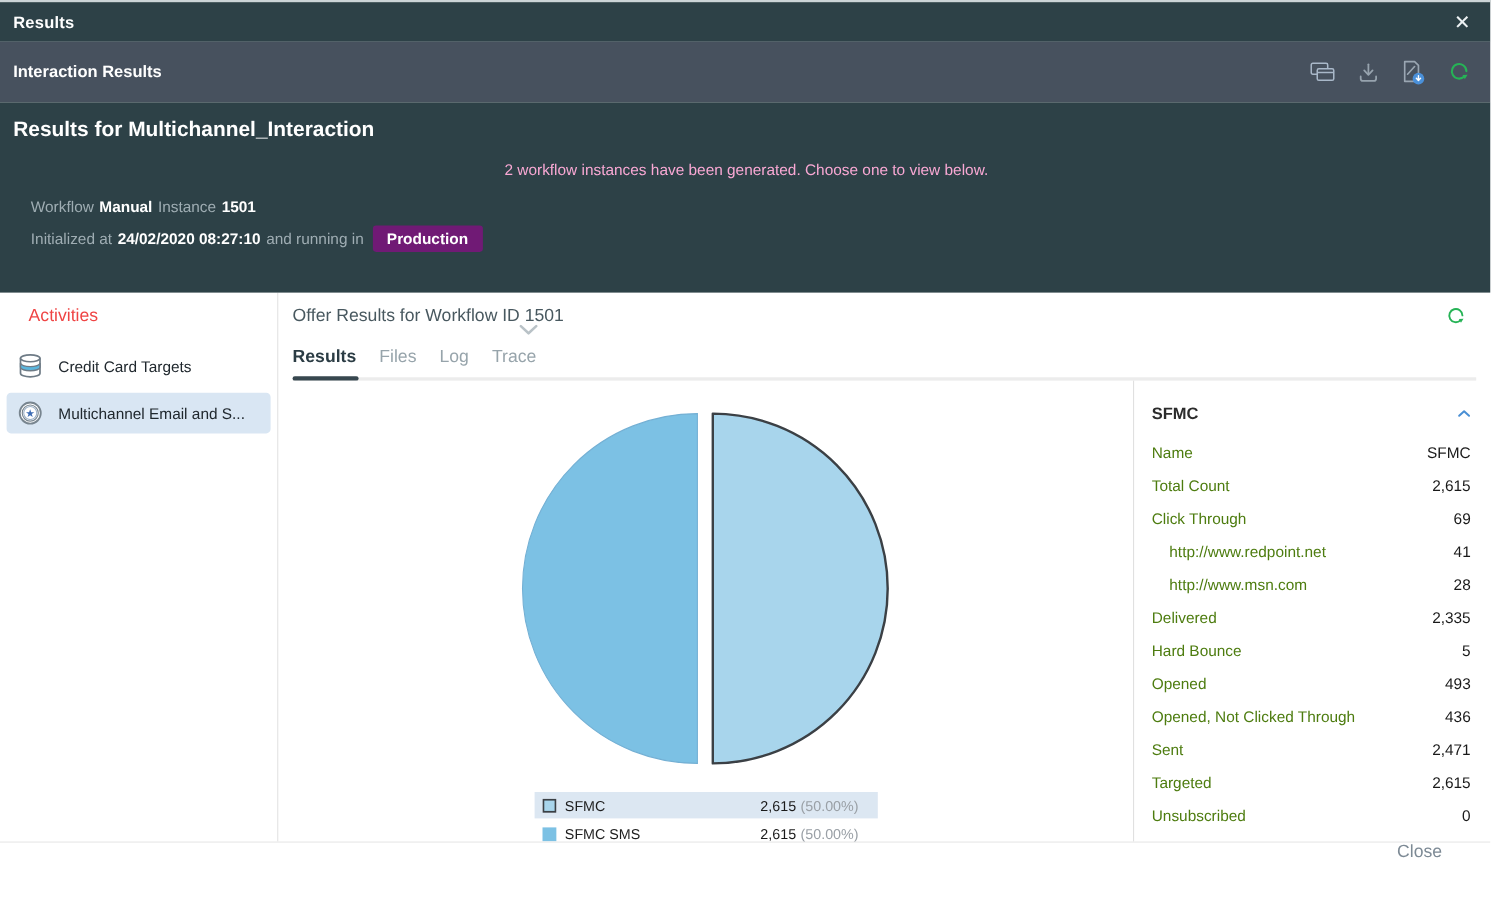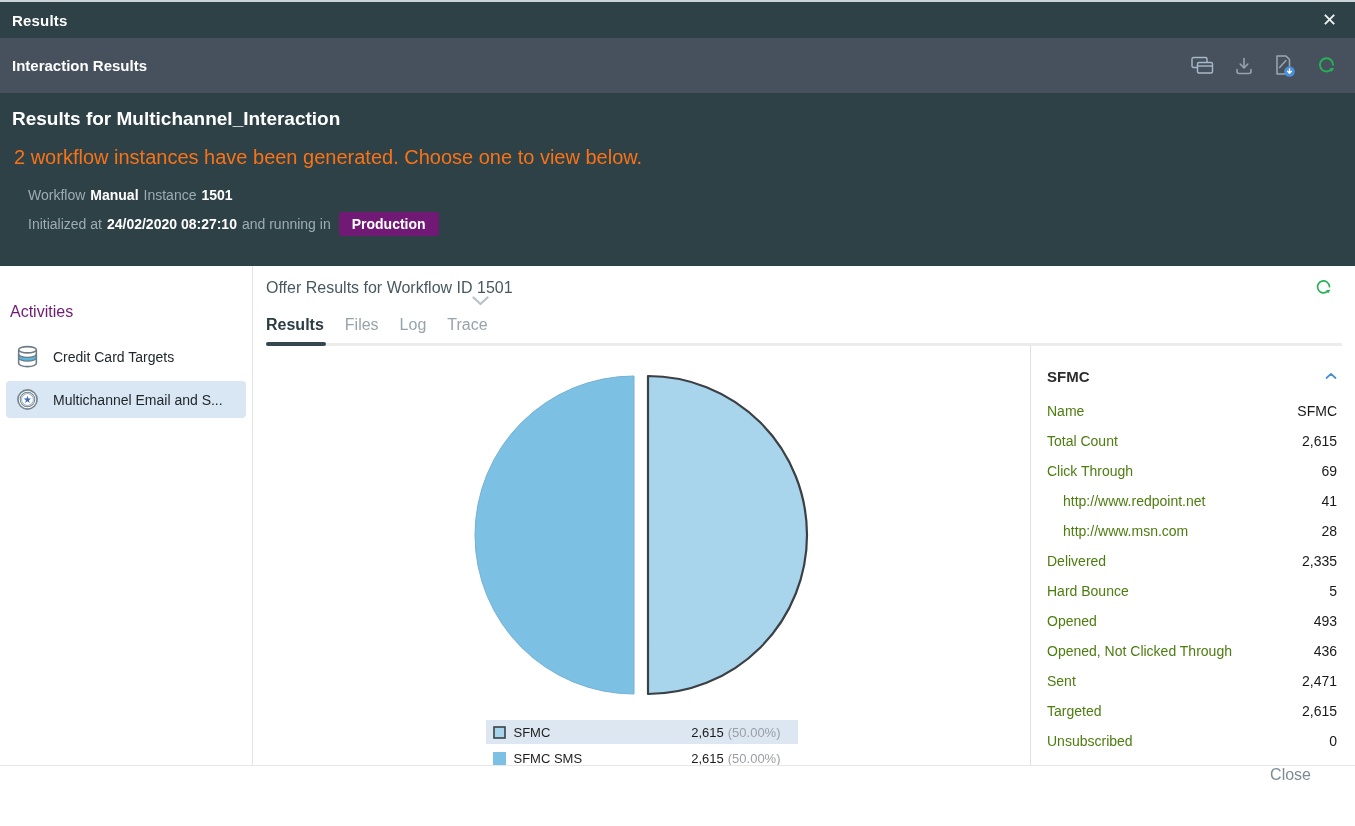--- a/index.html
+++ b/index.html
@@ -17,34 +17,34 @@
   
   .toolbar { height:55px; background:#47515e; display:flex; align-items:center;
              padding:0 12px; flex:0 0 auto; }
   .toolbar-title { color:#ffffff; font-size:15px; font-weight:700; }
   .toolbar-icons { margin-left:auto; display:flex; align-items:center; gap:20px; margin-right:6px; }
   .tool-icon { display:flex; align-items:center; justify-content:center; cursor:pointer; }
 
   
   .hero { height:173px; background:#2d4147; padding:0 12px; position:relative; flex:0 0 auto; }
   .hero-title { color:#ffffff; font-size:19px; font-weight:700; padding-top:15px; }
-  .hero-sub { color:#f97316; font-size:20px; margin-top:16px; margin-left:2px; }
+  .hero-sub { color:#f9a8d4; font-size:14px; margin-top:16px; margin-left:2px;text-align:center; }
   .wf-line { color:#9fadb3; font-size:14px; margin-top:18px; margin-left:16px;
              display:flex; align-items:center; gap:5px; }
   .wf-line .strong { color:#ffffff; font-weight:700; }
   .init-line { margin-top:9px; }
   .badge { background:#701a75; color:#fff; font-weight:700; font-size:14px;
            padding:4px 13px; border-radius:3px; margin-left:3px; cursor:pointer;text-align:right; }
   .wf-chevron { position:absolute; left:472px; top:199px; cursor:pointer; }
 
   
   .body { flex:1 1 auto; display:flex; min-height:0; }
 
   .sidebar { width:253px; flex:0 0 auto; border-right:1px solid #e3e3e3; padding-top:13px; }
-  .sidebar-title { font-size:16px; color:#701a75; padding:0 10px;margin-top:24px; }
+  .sidebar-title { font-size:16px; color:#ef4444; padding:0 26px; }
   .sidebar-items { margin-top:17px; }
   .side-item { display:flex; align-items:center; gap:13px; height:37px; margin:6px 6px;
                padding-left:9px; border-radius:4px; font-size:14px; color:#20282e;
                cursor:pointer; white-space:nowrap; overflow:hidden; }
   .side-item.selected { background:#d9e6f3; }
   .side-item .icon { flex:0 0 auto; display:flex; }
 
   .main { flex:1 1 auto; display:flex; flex-direction:column; padding-top:12px; min-width:0; }
   .main-head { display:flex; align-items:center; padding:0 13px; }
   .main-title { font-size:16px; color:#48585f; }

